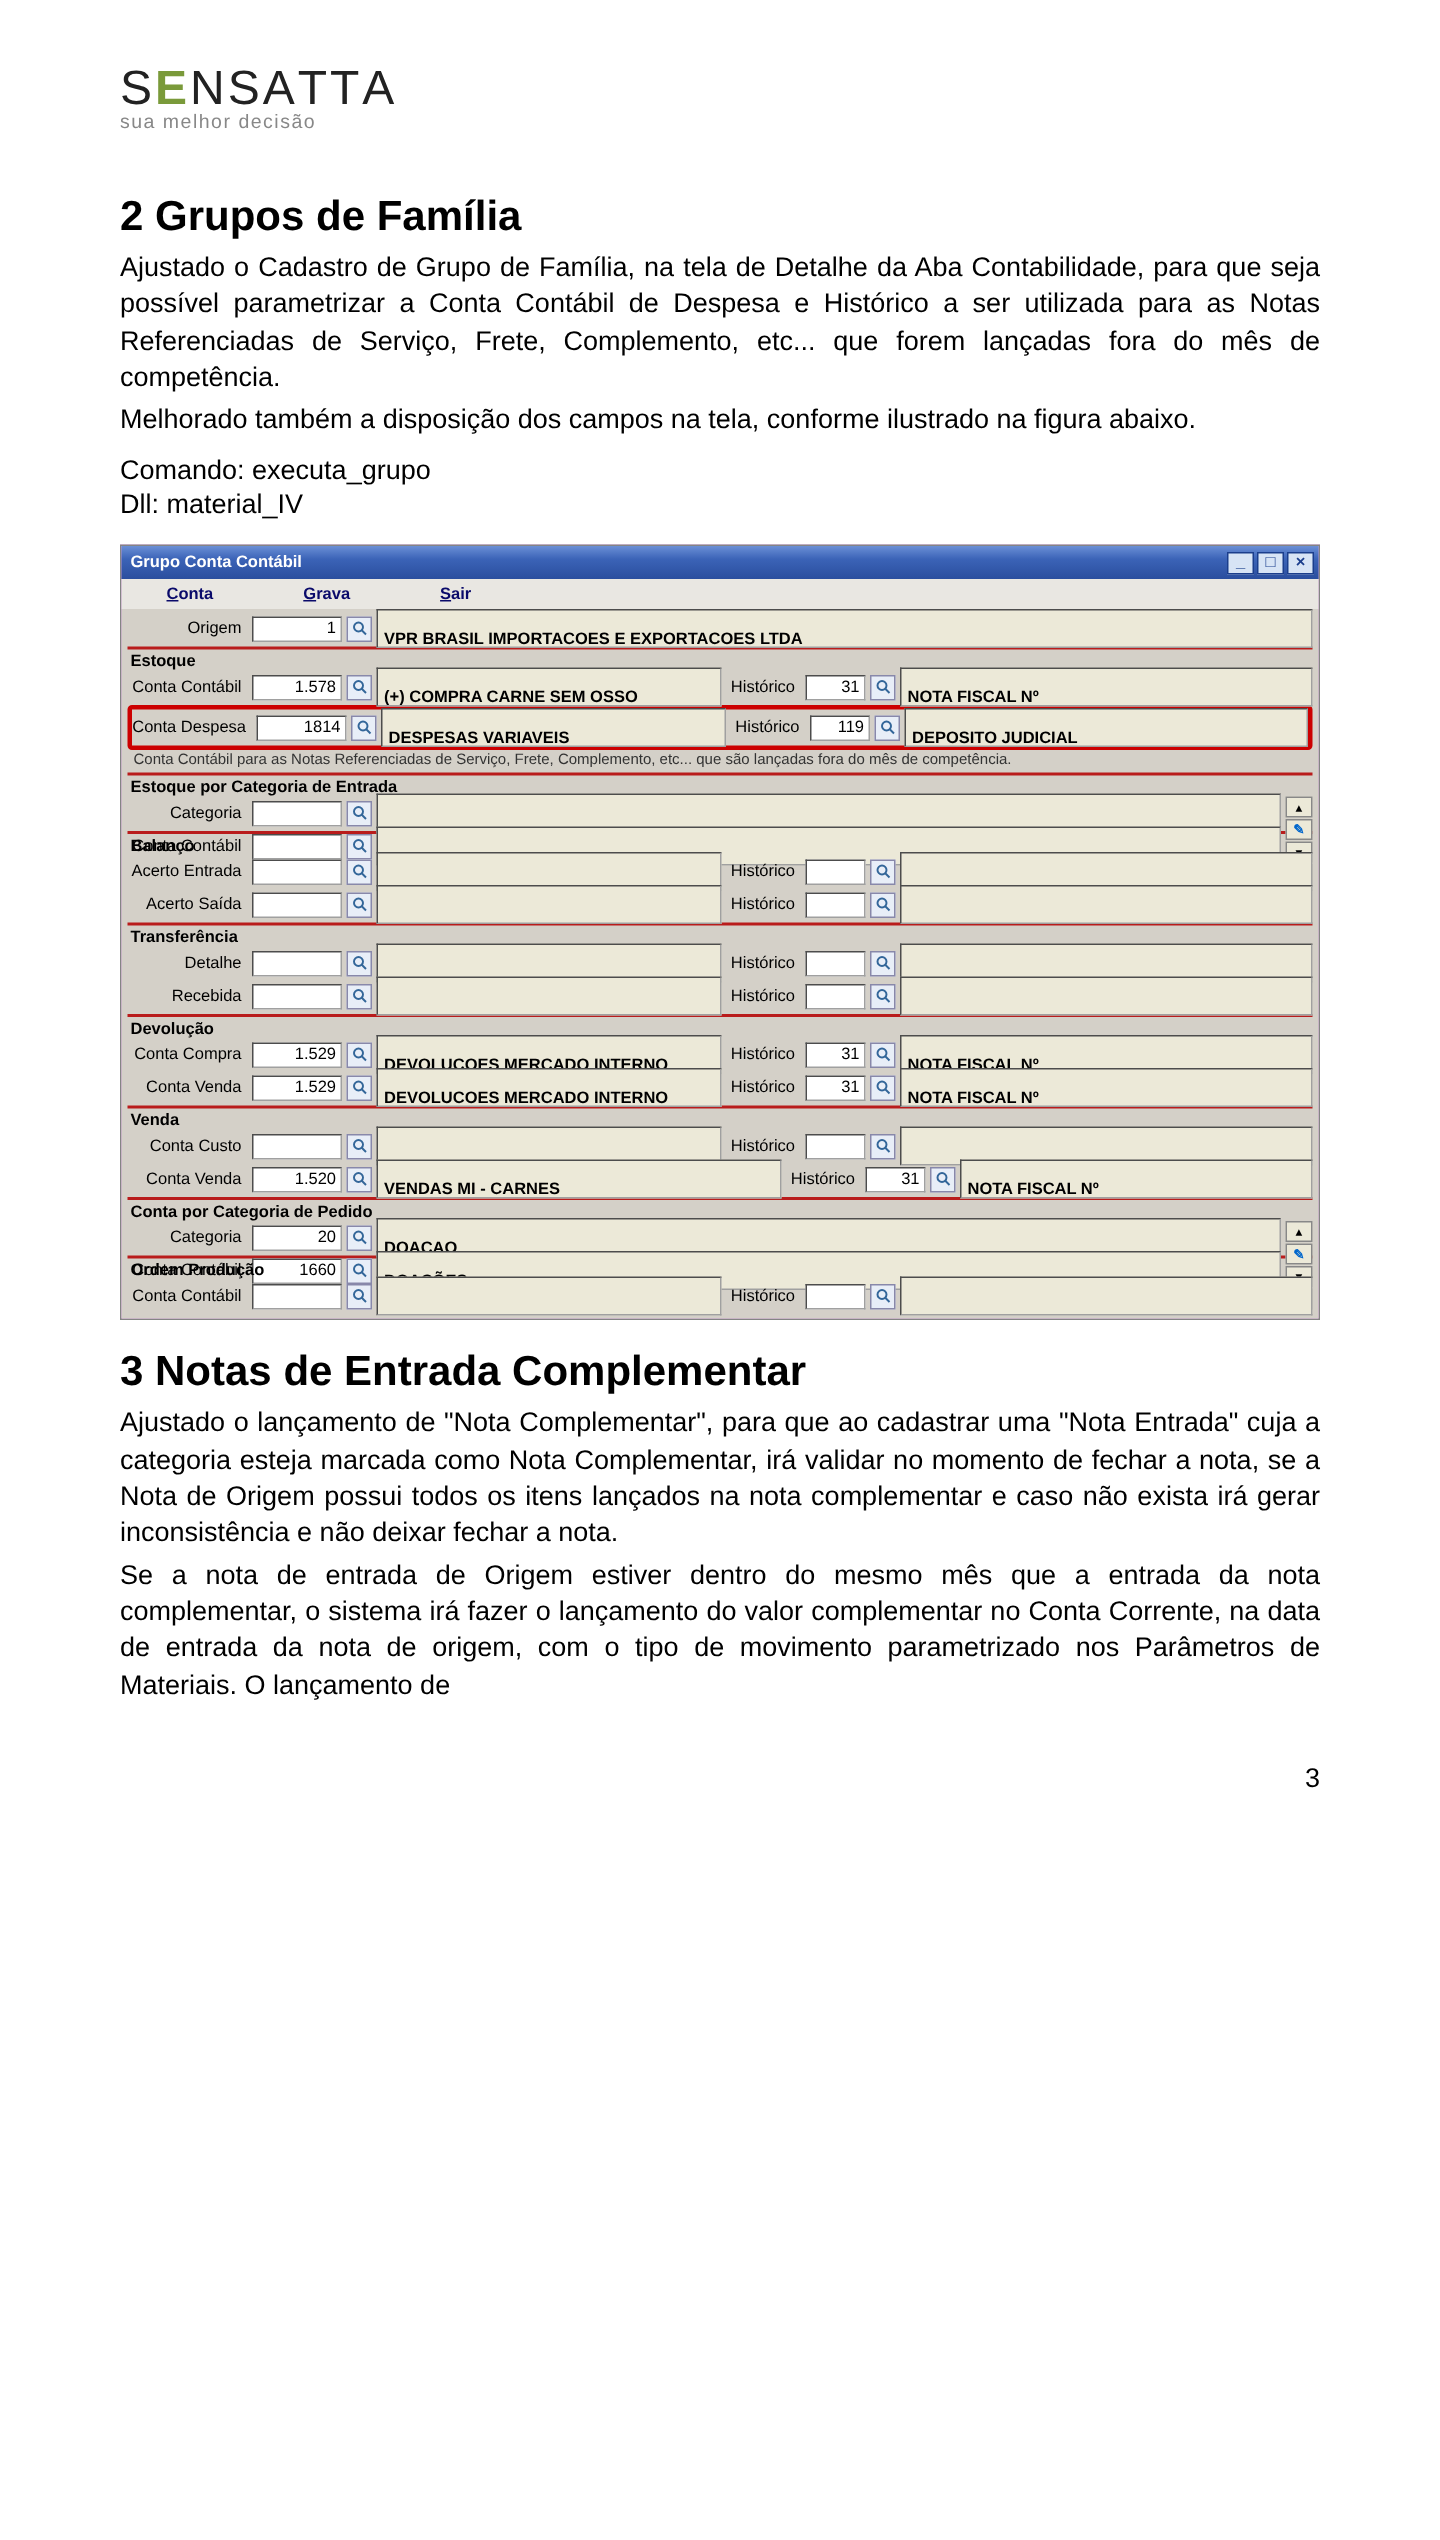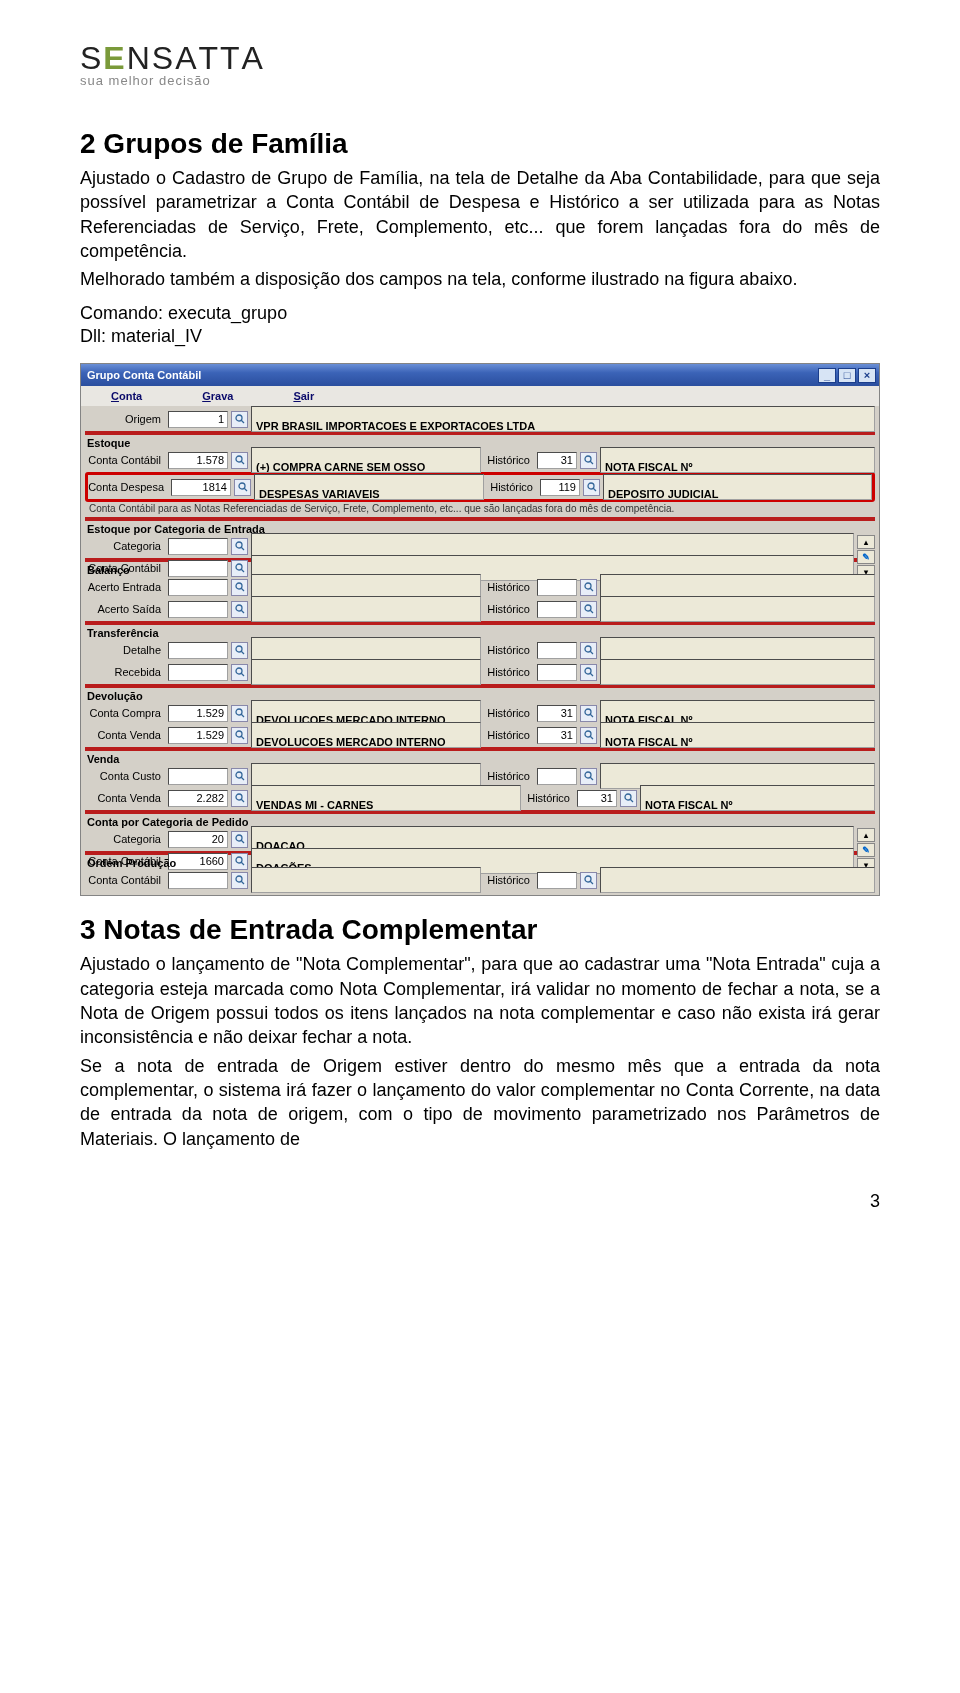--- a/index.html
+++ b/index.html
@@ -74,21 +74,21 @@
   .look {
     width: 17px; height: 17px;
     border: 1px solid #88a; background: #e8eef8;
     display: inline-flex; align-items: center; justify-content: center;
   }
   .look svg { width: 10px; height: 10px; }
 
   .grp-title {
     font-weight: bold; font-size: 11px;
     padding: 2px 2px 0 2px;
-    border-top: 4px solid #b91c1c;
+    border-top: 2px solid #b91c1c;
     margin-top: 1px;
   }
   .note-text { font-size: 10px; color: #333; padding: 0 4px 2px 4px; }
 
   .highlight-row {
     border: 3px solid #cc0000;
     border-radius: 3px;
     padding: 1px 0;
     margin: 1px 0;
   }
@@ -367,21 +367,21 @@
       <span class="look">
           <svg viewBox="0 0 10 10">
             <circle cx="4" cy="4" r="3" fill="none" stroke="#369" stroke-width="1.3"></circle>
             <line x1="6" y1="6" x2="9" y2="9" stroke="#369" stroke-width="1.3"></line>
           </svg>
         </span>
       <span class="ro" style="flex:1"></span>
     </div>
     <div class="row">
       <span class="lbl w80">Conta Venda</span>
-      <span class="inp num" style="width:60px">2.282</span>
+      <span class="inp num" style="width:60px">1.520</span>
       <span class="look">
           <svg viewBox="0 0 10 10">
             <circle cx="4" cy="4" r="3" fill="none" stroke="#369" stroke-width="1.3"></circle>
             <line x1="6" y1="6" x2="9" y2="9" stroke="#369" stroke-width="1.3"></line>
           </svg>
         </span>
       <span class="ro" style="width:270px">VENDAS MI - CARNES</span>
       <span class="lbl w50">Histórico</span>
       <span class="inp num" style="width:40px">31</span>
       <span class="look">

